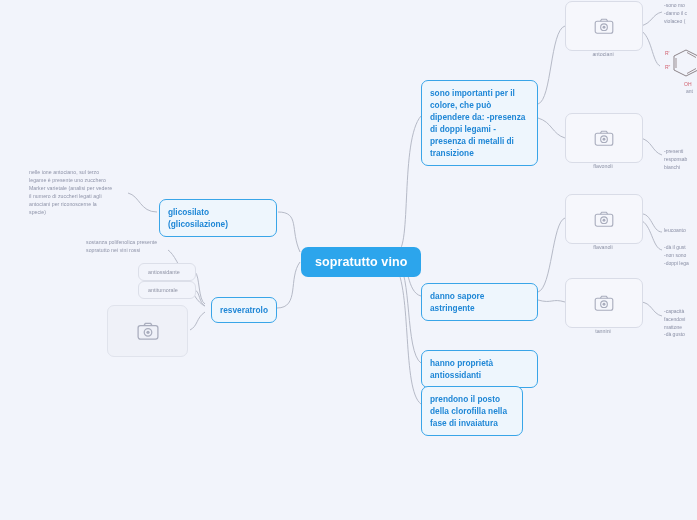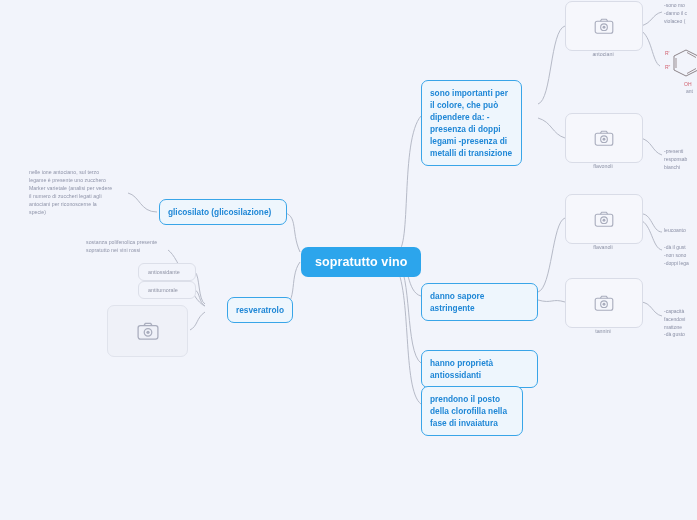--- a/index.html
+++ b/index.html
@@ -134,33 +134,33 @@
       <path d="M640,214 C652,212 652,232 662,232"></path>
 
       <path d="M640,220 C652,224 652,248 662,250"></path>
 
       <path d="M640,302 C652,302 652,314 662,316"></path>
     </g>
   </svg>
 
   <div class="node central" style="left:301px;top:247px;">sopratutto vino</div>
 
-  <div class="node topic" style="left:421px;top:80px;width:101px;">sono importanti per il colore, che può dipendere da:
+  <div class="node topic" style="left:421px;top:80px;width:117px;">sono importanti per il colore, che può dipendere da:
 -presenza di doppi legami
 -presenza di metalli di transizione</div>
 
   <div class="node topic" style="left:421px;top:350px;width:117px;">hanno proprietà antiossidanti</div>
 
   <div class="node topic" style="left:421px;top:283px;width:117px;">danno sapore astringente</div>
 
   <div class="node topic" style="left:421px;top:386px;width:102px;">prendono il posto della clorofilla nella fase di invaiatura</div>
 
-  <div class="node topic" style="left:159px;top:199px;width:128px;">glicosilato (glicosilazione)</div>
-
-  <div class="node topic" style="left:227px;top:297px;width:66px;text-align:center;">resveratrolo</div>
+  <div class="node topic" style="left:159px;top:199px;width:118px;">glicosilato (glicosilazione)</div>
+
+  <div class="node topic" style="left:211px;top:297px;width:66px;text-align:center;">resveratrolo</div>
 
   <div class="node note" style="left:29px;top:169px;width:132px;">nelle ione antociano, sul terzo
 legame è presente uno zucchero
 Marker varietale (analisi per vedere
 il numero di zuccheri legati agli
 antociani per riconoscerne la
 specie)</div>
 
   <div class="node note" style="left:86px;top:239px;width:120px;">sostanza polifenolica presente
 sopratutto nei vini rossi</div>

